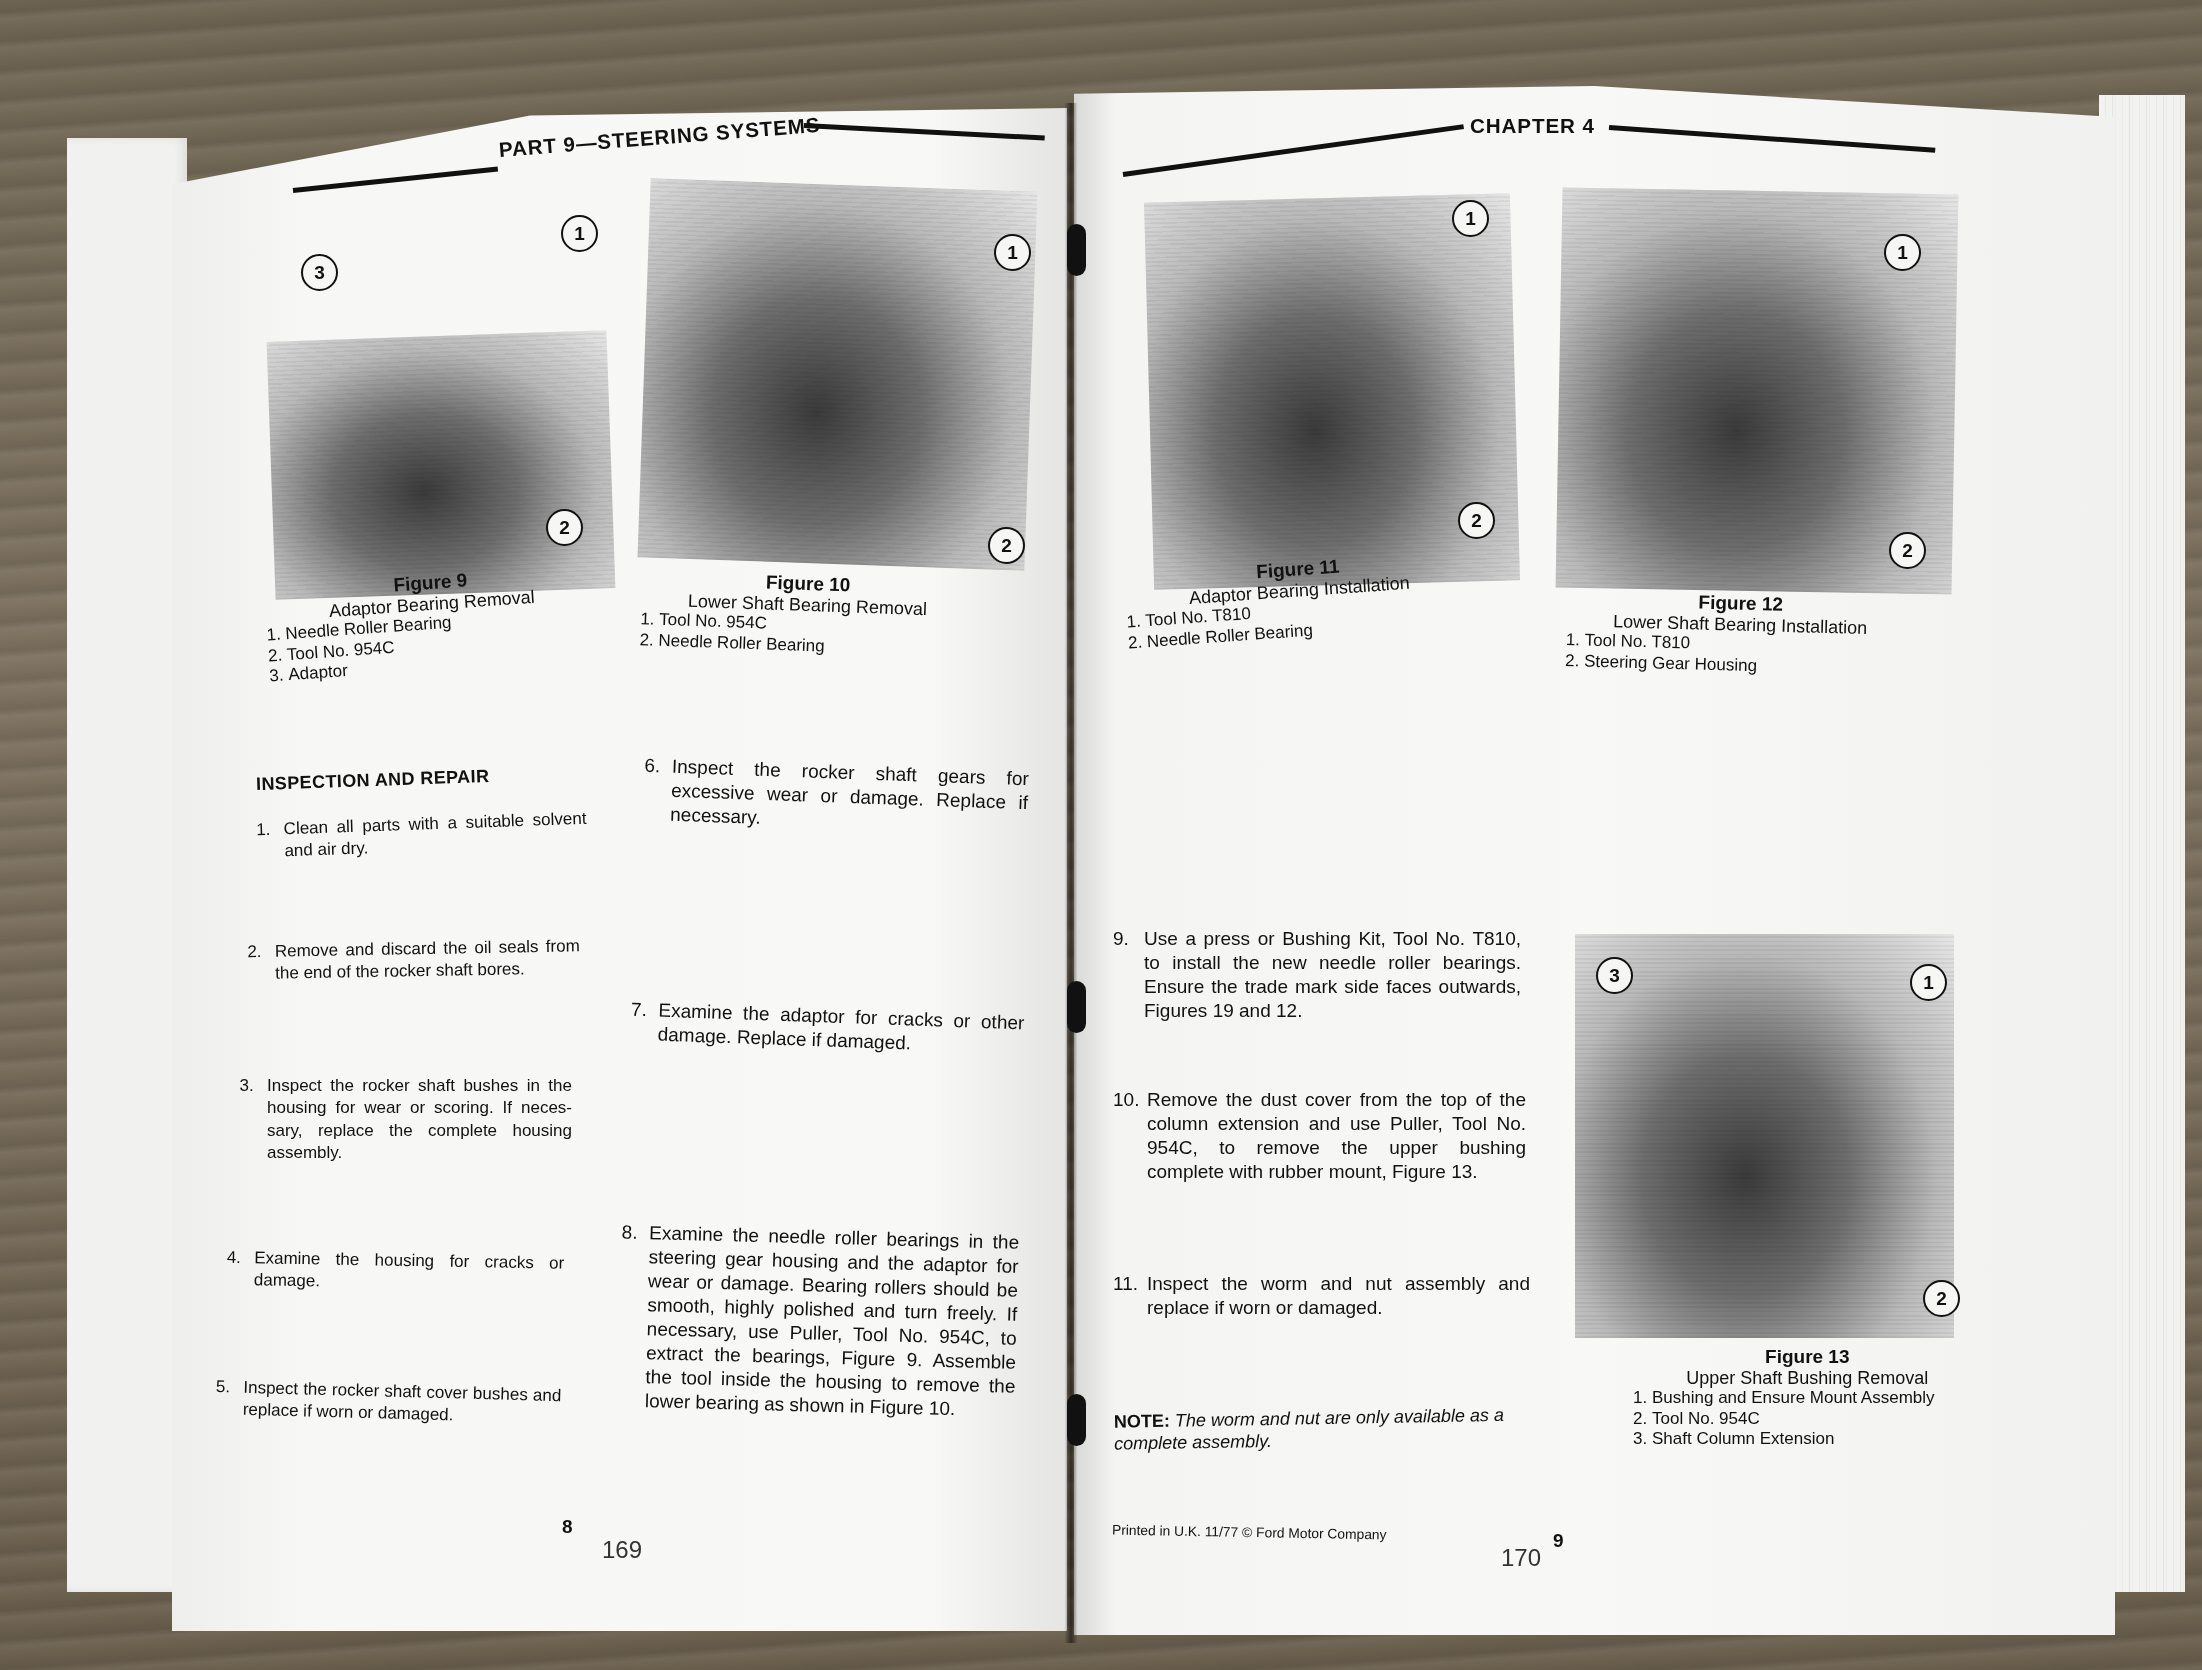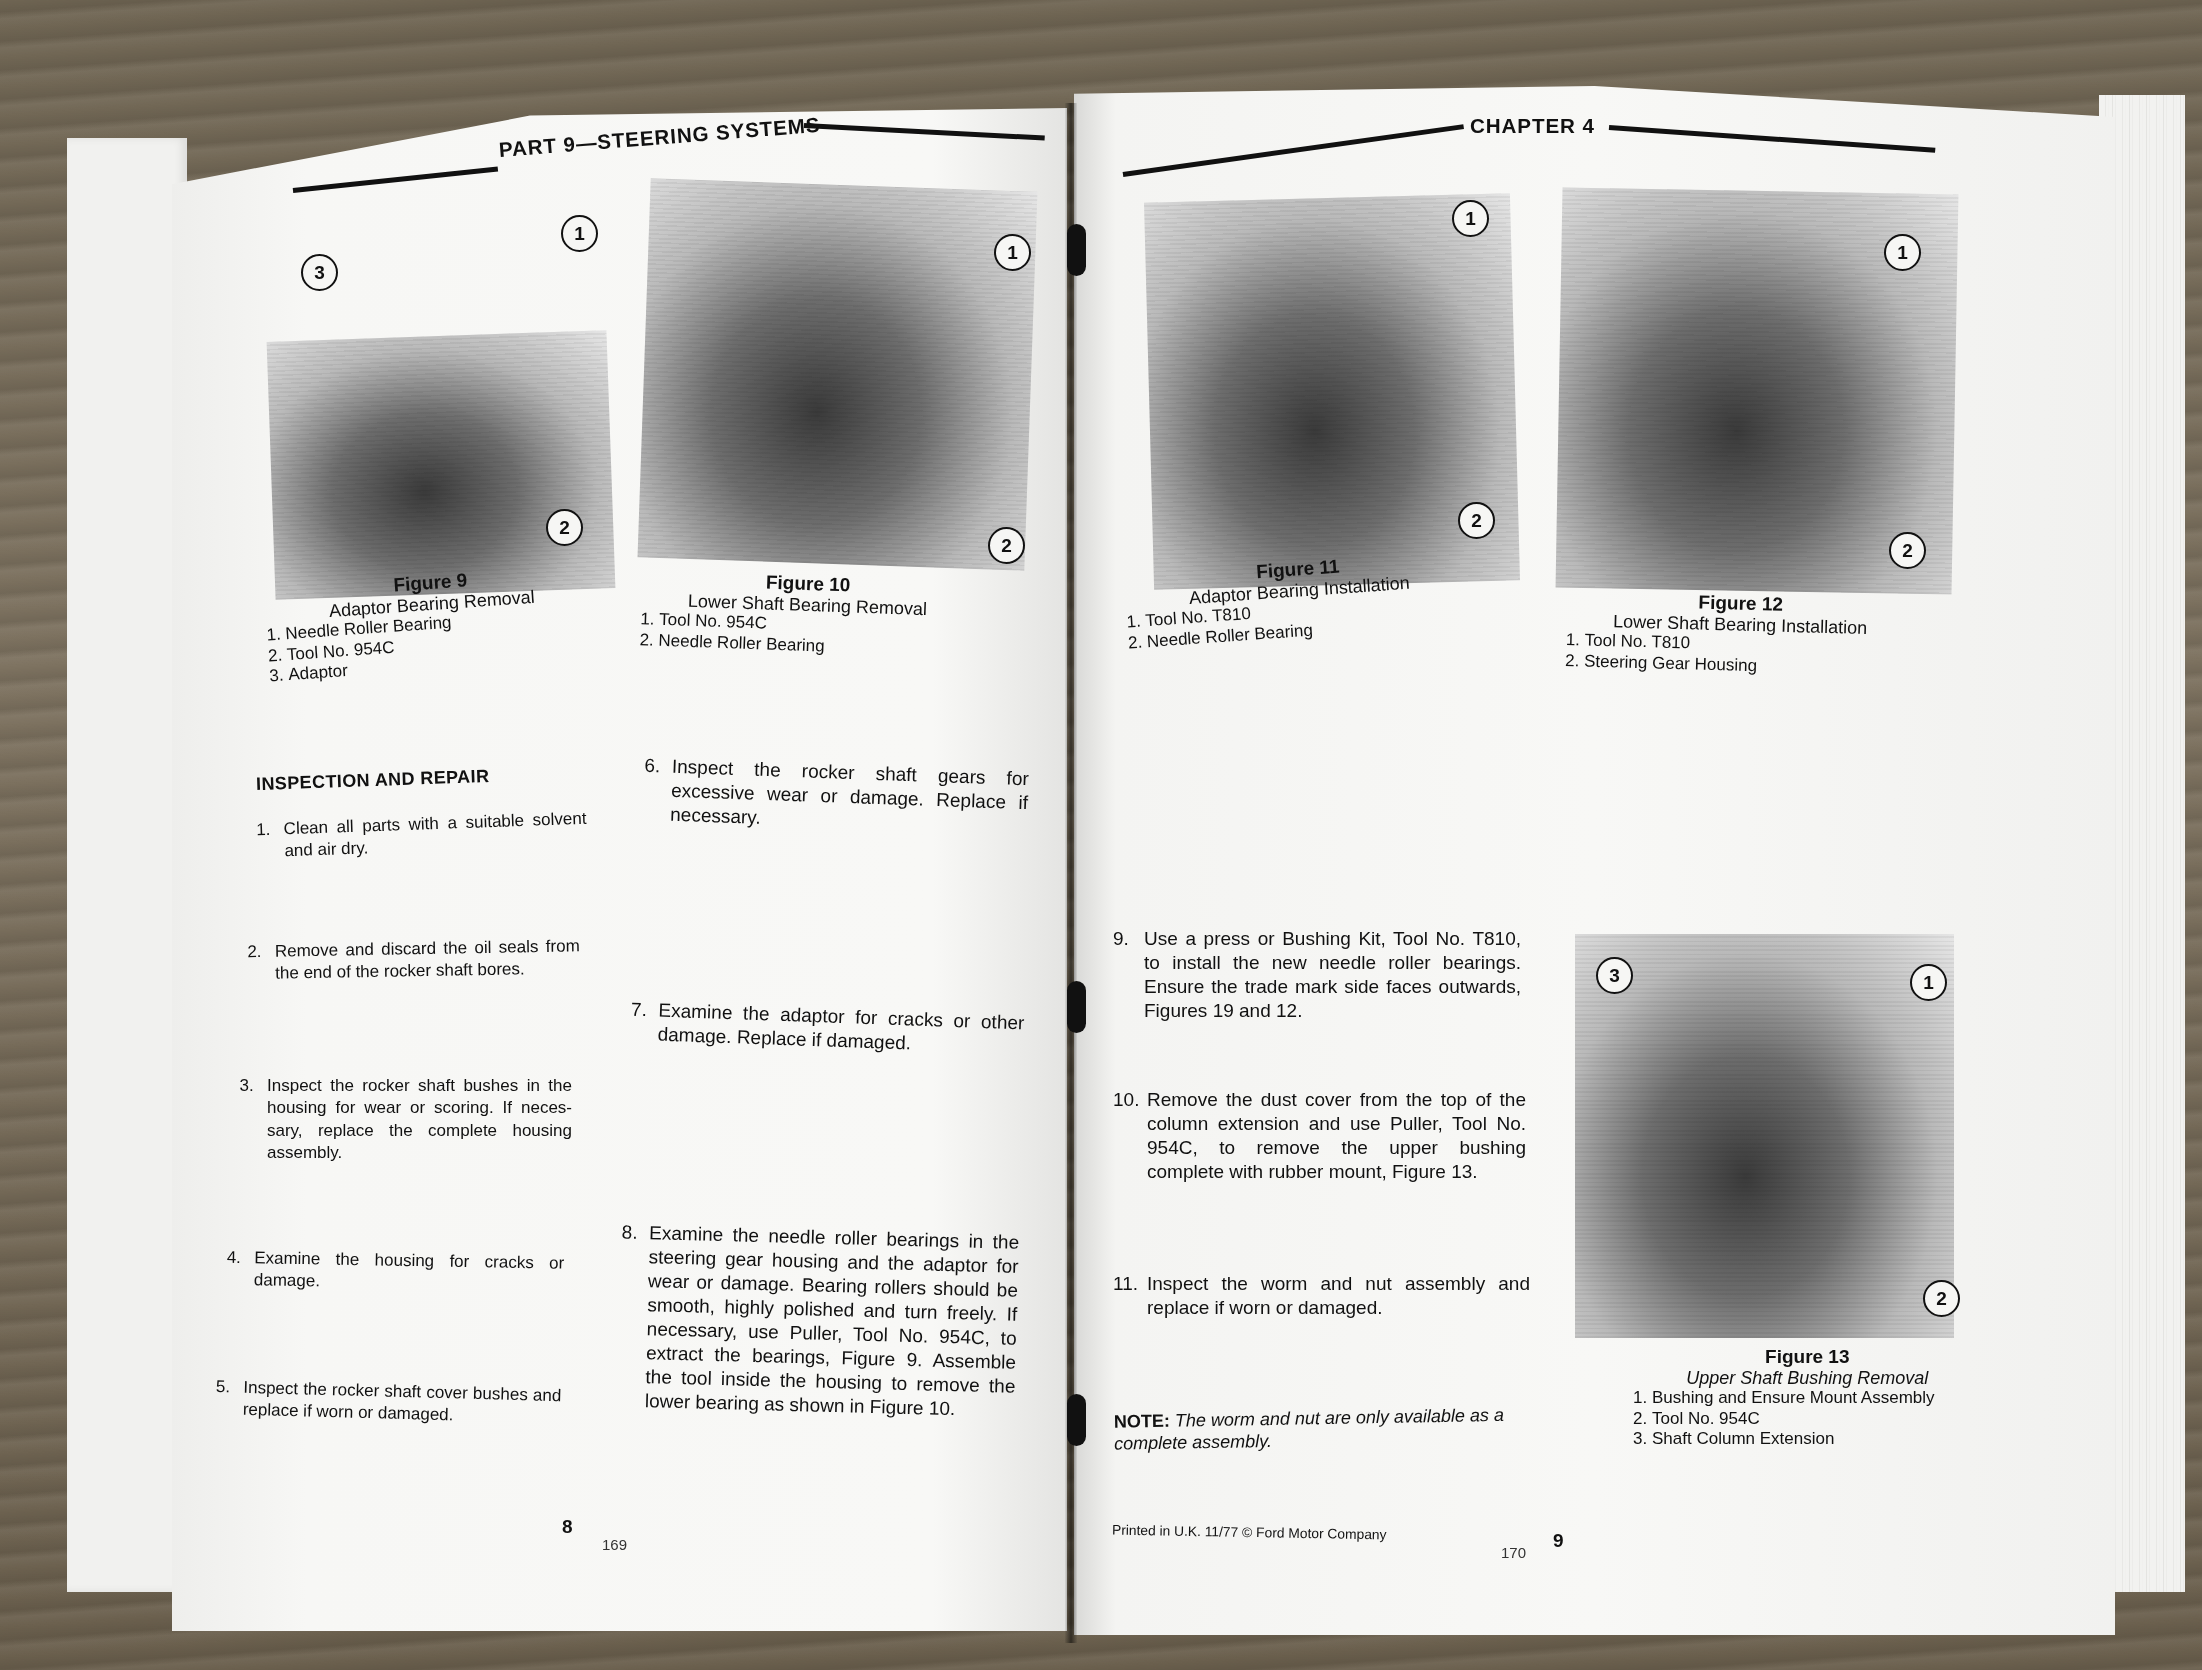--- a/index.html
+++ b/index.html
@@ -36,21 +36,21 @@
   .caption .csub{text-align:center;font-size:18px;}
   .caption ol{margin:0;padding-left:24px;}
   .section-title{position:absolute;font-weight:bold;font-size:18px;letter-spacing:0.4px;}
   .step{position:absolute;font-size:17px;line-height:22.4px;text-align:justify;}
   .step .num{position:absolute;left:-27.5px;top:0;}
   .step.lg{font-size:19px;line-height:24px;}
   .note{position:absolute;font-size:18px;line-height:22.4px;}
   .note b{font-weight:bold;}
   .note i{font-style:italic;}
   .folio{position:absolute;font-size:19px;font-weight:bold;}
-  .pnum{position:absolute;font-size:15px;color:#333;}
+  .pnum{position:absolute;font-size:24px;color:#333;}
   .footer-print{position:absolute;font-size:13.8px;}
 </style>
 </head>
 <body>
 
 <div class="stack-left"></div>
 <div class="stack-right"></div>
 
 <div class="page left"></div>
 
@@ -172,21 +172,21 @@
   <b>NOTE:</b>
   <i>The worm and nut are only available as a complete assembly.</i>
 </div>
 
 <div class="figure" style="left:1575px;top:934px;width:379px;height:404px;"></div>
 <div class="callout" style="left:1596px;top:957px;">3</div>
 <div class="callout" style="left:1910px;top:964px;">1</div>
 <div class="callout" style="left:1923px;top:1280px;">2</div>
 <div class="caption" style="left:1628px;top:1347px;">
   <div class="ctitle" style="padding-left:52px;">Figure 13</div>
-  <div class="csub" style="padding-left:52px;font-style:italic;">Upper Shaft Bushing Removal</div>
+  <div class="csub" style="padding-left:52px;">Upper Shaft Bushing Removal</div>
   <ol>
     <li>Bushing and Ensure Mount Assembly</li>
     <li>Tool No. 954C</li>
     <li>Shaft Column Extension</li>
   </ol>
 </div>
 
 <div class="footer-print" style="left:1112px;top:1525px;transform:rotate(1deg);">Printed in U.K. 11/77 © Ford Motor Company</div>
 <div class="pnum" style="left:1501px;top:1544px;">170</div>
 <div class="folio" style="left:1553px;top:1530px;">9</div>

